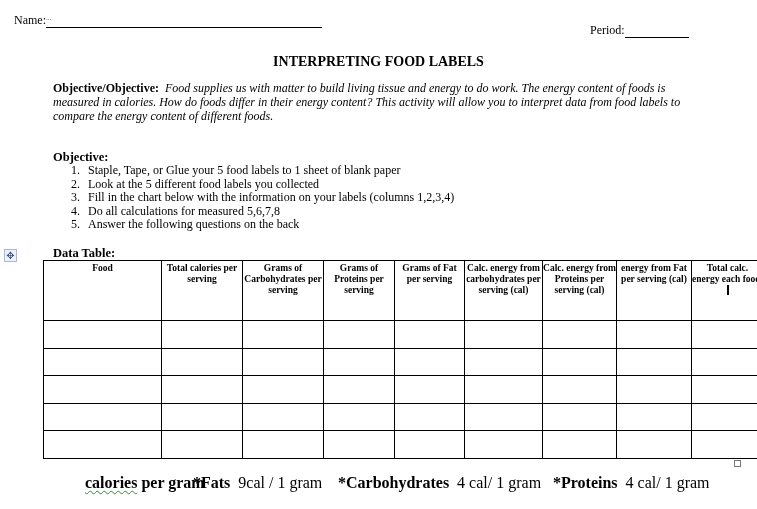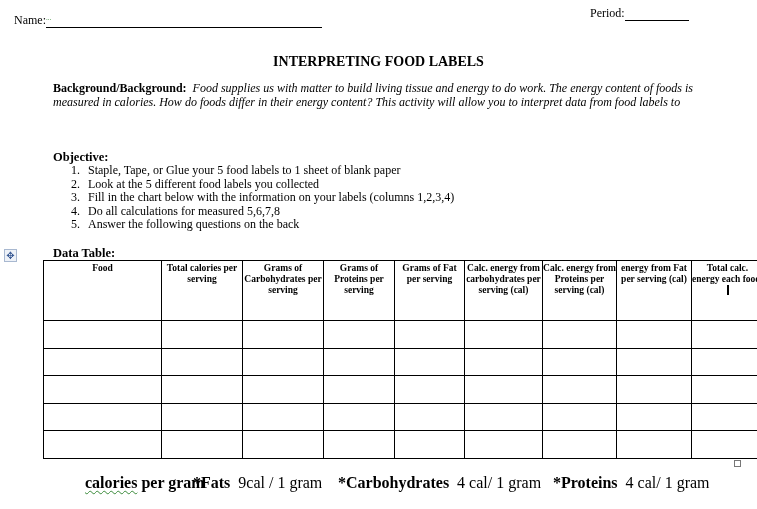--- a/index.html
+++ b/index.html
@@ -26,29 +26,30 @@
   .foot b { font-weight:bold; }
   .squig { text-decoration:underline wavy #3a8a3a; text-decoration-thickness:1px; text-underline-offset:2px; }
   .cursor { display:inline-block; width:2px; height:10px; background:#000; vertical-align:-1px; margin-left:1px; }
 </style>
 </head>
 <body>
 
 <div class="abs hdr-line" style="left:14px; top:13px;">
   <span>Name:</span><span class="uline" style="width:276px; height:13px; font-size:7px; color:#3a8a3a;"><span>...</span></span>
 </div>
-<div class="abs hdr-line" style="left:590px; top:6px;font-family:Liberation Serif, serif;">
+<div class="abs hdr-line" style="left:590px; top:23px;font-family:Liberation Serif, serif;">
   <span>Period:</span><span class="uline" style="width:64px; height:13px;"></span>
 </div>
 
 <div class="abs title" style="left:0; width:757px; text-align:center; top:54px;">INTERPRETING FOOD LABELS</div>
 
 <div class="abs para" style="left:53px; top:81px; width:700px;">
-  <div style="white-space:nowrap;"><b>Background/Background:</b>&nbsp; <i>Food supplies us with matter to build living tissue and energy to do work.   The energy content of foods is</i></div>
+  <div style="white-space:nowrap;"><b>Objective/Objective:</b>&nbsp; <i>Food supplies us with matter to build living tissue and energy to do work.   The energy content of foods is</i></div>
   <div style="white-space:nowrap;"><i>measured in calories.  How do foods differ in their energy content?  This activity will allow you to interpret data from food labels to</i></div>
+  <div style="white-space:nowrap;"><i>compare the energy content of different foods.</i></div>
 </div>
 
 <div class="abs dir-title" style="left:53px; top:150px;">Objective:</div>
 <ol class="abs" style="left:71px; top:164px;">
   <li><span class="num">1.</span><span>Staple, Tape, or Glue your 5 food labels to 1 sheet of blank paper</span></li>
   <li><span class="num">2.</span><span>Look at the 5 different food labels you collected</span></li>
   <li><span class="num">3.</span><span>Fill in the chart below with the information  on your labels (columns 1,2,3,4)</span></li>
   <li><span class="num">4.</span><span>Do all calculations  for measured 5,6,7,8</span></li>
   <li><span class="num">5.</span><span>Answer the following questions on the back</span></li>
 </ol>

